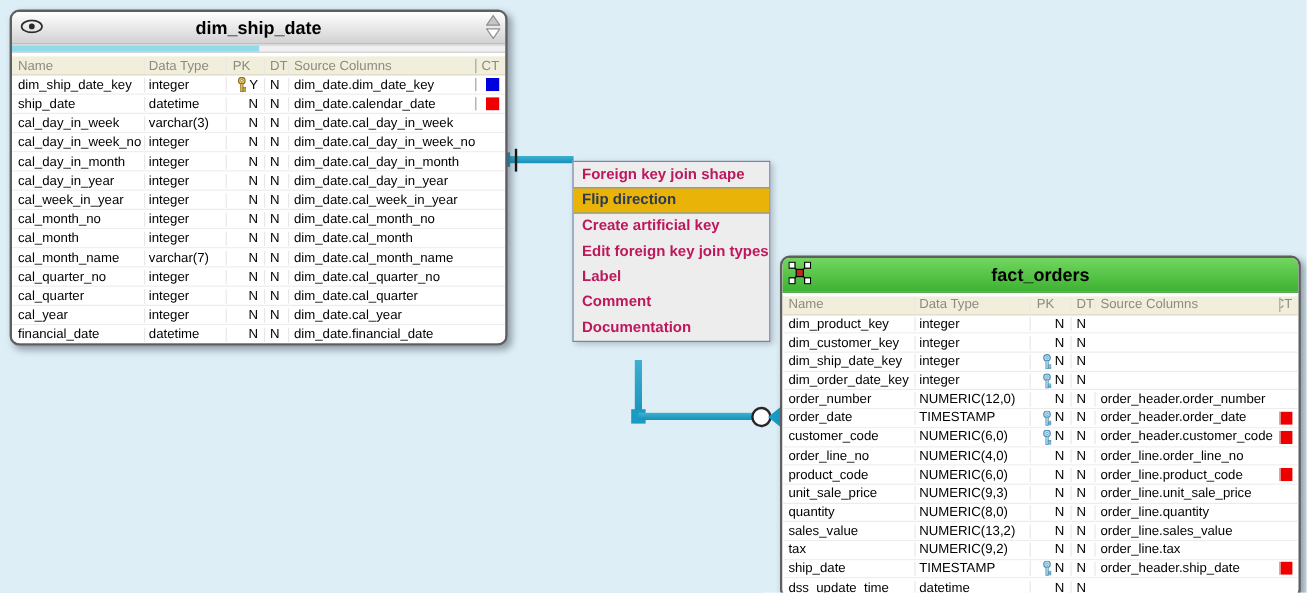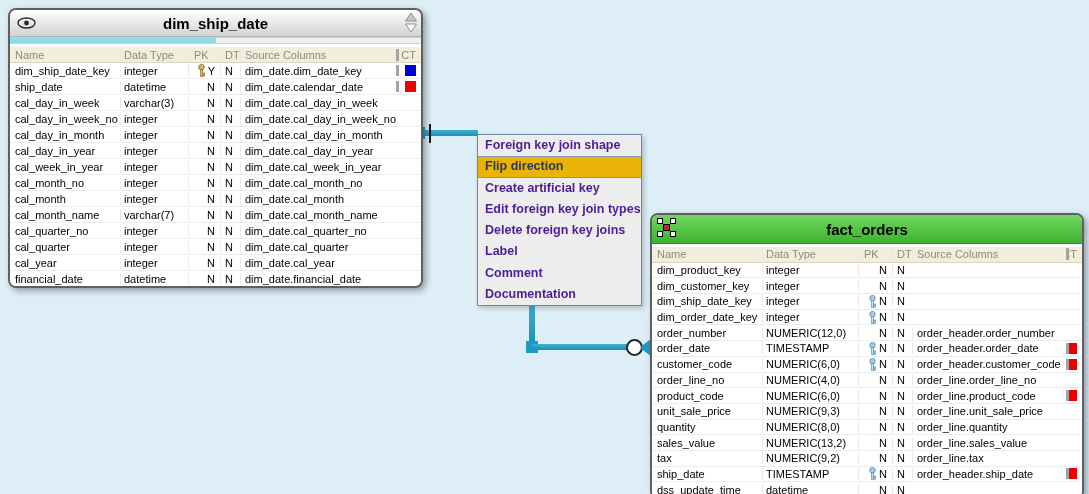--- a/index.html
+++ b/index.html
@@ -24,29 +24,29 @@
   .fact .grid-row{grid-template-columns:110px 96px 34px 20px 154px 1fr;height:14.7px;}
   .col-header{background:#f1eedb;color:#8b8b80;font-size:11px;border-bottom:1px solid #d8d5c2;}
   .rows .grid-row{border-bottom:1px solid #ececec;font-size:11px;color:#000;background:#fff;}
   .rows .grid-row:last-child{border-bottom:none;}
   .cell{overflow:hidden;white-space:nowrap;}
   .cell.c-name{padding-left:5px;}
   .cell.c-type{border-left:1px solid #e8e8e4;padding-left:3px;}
   .cell.c-pk{border-left:1px solid #e8e8e4;display:flex;align-items:center;justify-content:flex-end;gap:2px;padding-right:5px;text-align:center;}
   .cell.c-dt{border-left:1px solid #e8e8e4;padding-left:4px;}
   .cell.c-src{border-left:1px solid #e8e8e4;padding-left:4px;}
-  .cell.c-ct{border-left:3px solid #a3a3a3;display:flex;align-items:center;justify-content:flex-end;padding-right:5px;}
+  .cell.c-ct{border-left:1px solid #a3a3a3;display:flex;align-items:center;justify-content:flex-end;padding-right:5px;}
   .col-header .cell.c-pk{justify-content:flex-start;padding-left:5px;}
   .ct-sq{width:11px;height:11px;}
 
   
   .ctx-menu{position:absolute;left:477px;top:134px;width:165px;background:#ededed;
             border:1px solid #7186ac;z-index:3;box-shadow:2px 2px 5px rgba(0,0,0,.22);box-sizing:border-box;}
   .ctx-item{height:21.25px;line-height:21.25px;padding-left:7px;font-size:12.5px;font-weight:bold;
-            color:#4c1d95;white-space:nowrap;cursor:default;box-sizing:border-box;}
+            color:#be185d;white-space:nowrap;cursor:default;box-sizing:border-box;}
   .ctx-item.selected{background:#eab308;border-top:1px solid #8295b2;border-bottom:1px solid #8295b2;
             height:21.25px;line-height:19.25px;color:#2b3a52;}
 
   
   .conn{position:absolute;z-index:1;}
   .seg{background:linear-gradient(#3fb0d0,#1691bb);}
   .handle{background:#1a9bc4;}
   .one-tick{background:#151515;}
   .zero-circle{width:13px;height:13px;border:2px solid #262626;border-radius:50%;background:#fff;}
 </style>
@@ -470,19 +470,18 @@
           <div class="cell c-ct"></div>
         </div>
       </div>
   </div>
 
   <div class="ctx-menu">
       <div class="ctx-item">Foreign key join shape</div>
       <div class="ctx-item selected">Flip direction</div>
       <div class="ctx-item">Create artificial key</div>
       <div class="ctx-item">Edit foreign key join types</div>
-      <div class="ctx-item">Delete foreign key joins</div>
       <div class="ctx-item">Label</div>
       <div class="ctx-item">Comment</div>
       <div class="ctx-item">Documentation</div>
     </div>
 
 </div>
 
 </body></html>

